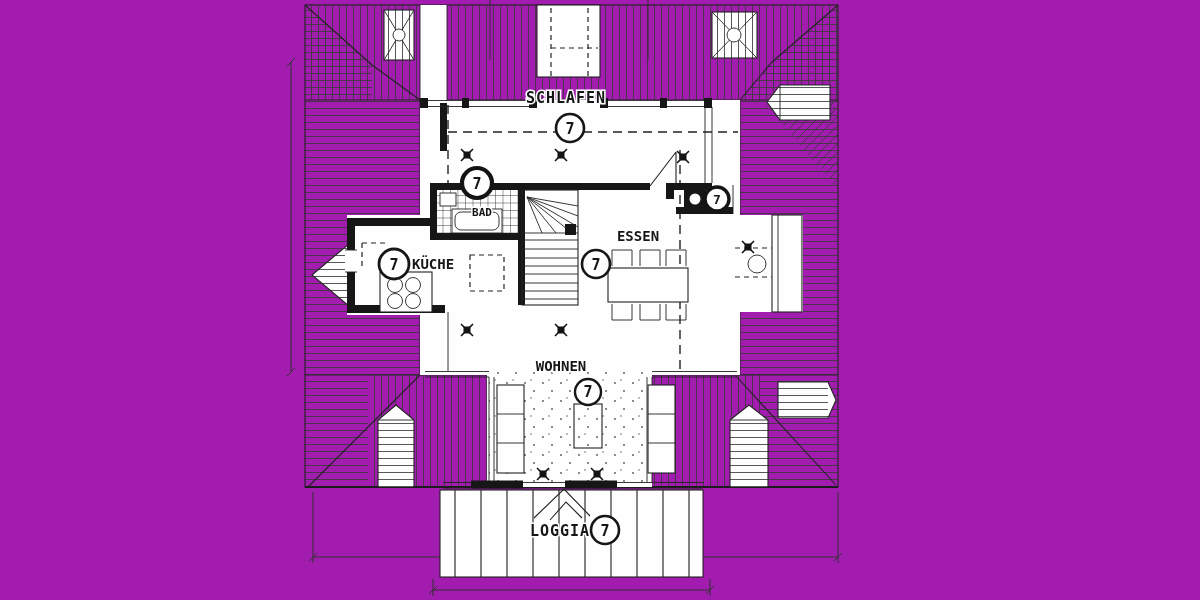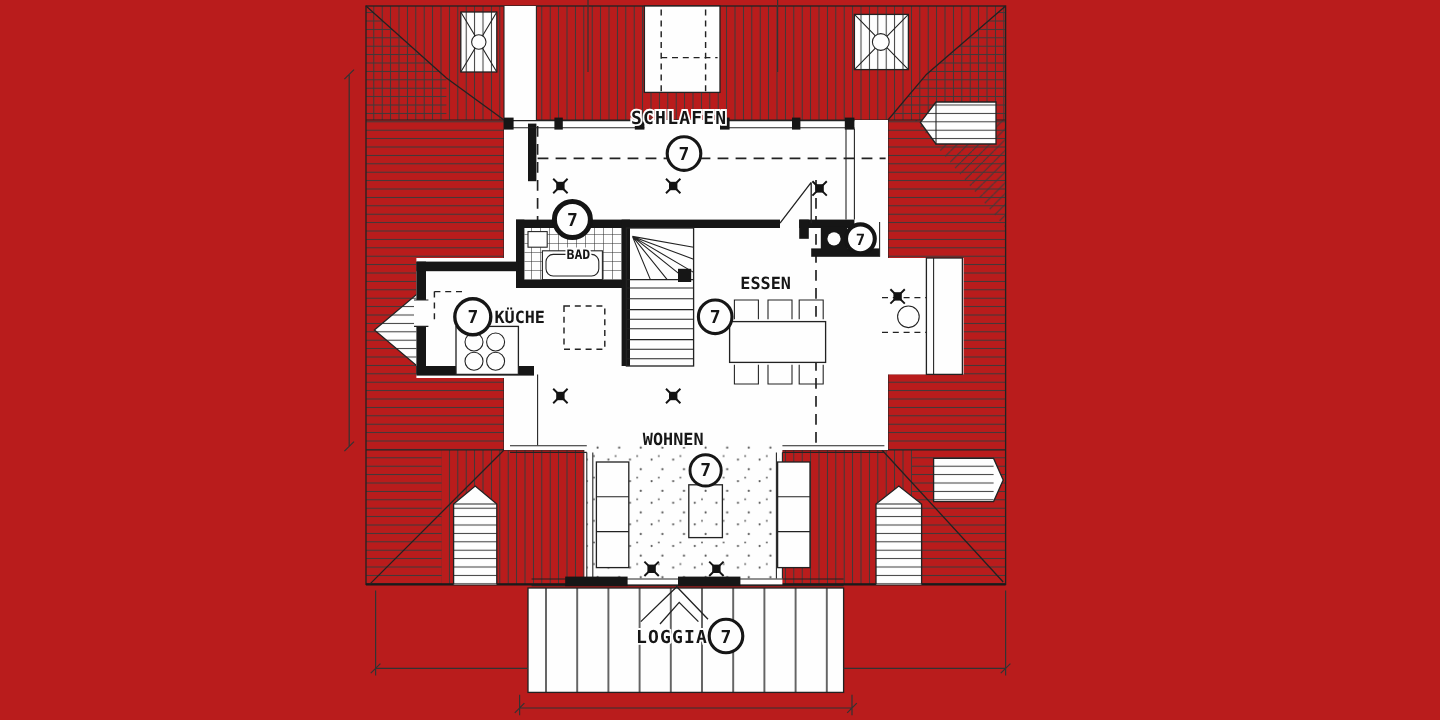--- a/index.html
+++ b/index.html
@@ -1,16 +1,16 @@
 <!DOCTYPE html>
 <html><head>
 <meta charset="utf-8">
 <style>
   html,body{margin:0;padding:0;background:#ffffff;}
-  .page{position:relative;width:1200px;height:600px;background:#b91c1c;overflow:hidden;}
+  .page{position:relative;width:1200px;height:600px;background:#a21caf;overflow:hidden;}
   svg{display:block}
   .ln{stroke:#222;fill:none;stroke-width:1.1}
   .lt{stroke:#222;fill:none;stroke-width:0.9}
   .ln2{stroke:#1a1a1a;fill:none;stroke-width:1.8}
   .thick{fill:#161616;stroke:none}
   .dash{stroke:#222;fill:none;stroke-width:1.4;stroke-dasharray:9 6}
   .dashf{stroke:#222;fill:none;stroke-width:1.2;stroke-dasharray:5 4}
   .paper{fill:#fefefe}
   text{font-family:"DejaVu Sans Mono","Liberation Mono",monospace;font-weight:bold;fill:#161616;paint-order:stroke;stroke:#fefefe;stroke-width:3px}
   .mk{font-size:15px}

